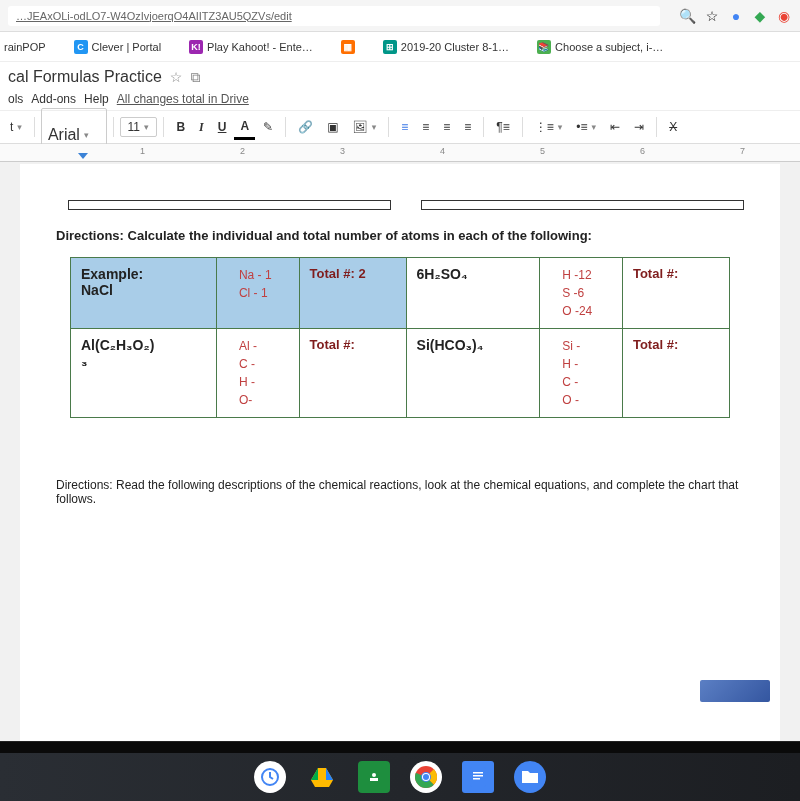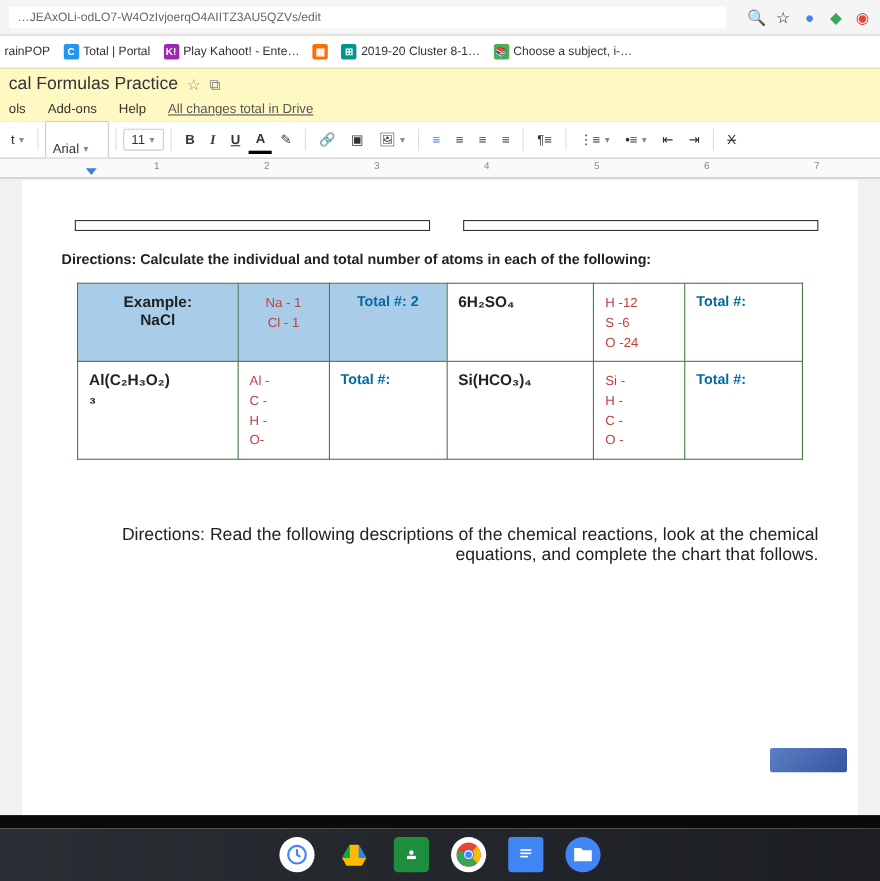--- a/index.html
+++ b/index.html
@@ -22,37 +22,38 @@
     .url-bar {
       flex: 1;
       font-size: 11px;
       color: #666;
       padding: 4px 8px;
       background: #fff;
       border-radius: 3px;
       margin-right: 20px;
       overflow: hidden;
       white-space: nowrap;
+      text-decoration: underline;
     }
     .browser-icons {
       display: flex;
       gap: 8px;
       align-items: center;
     }
     .bicon {
       width: 16px; height: 16px;
       display: flex; align-items: center; justify-content: center;
       font-size: 14px;
     }
     .bookmarks-bar {
       background: #fff;
       height: 30px;
       display: flex;
       padding: 0 4px;
-      gap: 12px;
+      gap: 28px;
       border-bottom: 1px solid #eee;
     }
     .bookmark {
       font-size: 11px;
       color: #333;
       display: flex;
       align-items: center;
       gap: 4px;
       cursor: pointer;
       white-space: nowrap;
@@ -66,40 +67,40 @@
       font-size: 9px;
       color: #fff;
       font-weight: bold;
     }
     .fav-green { background: #4caf50; }
     .fav-blue { background: #2196f3; }
     .fav-purple { background: #9c27b0; }
     .fav-teal { background: #009688; }
     .fav-orange { background: #ff6f00; }
     .doc-header {
-      background: #fef9c3;
+      background: #ffffff;
       padding: 6px 0 0 8px;
     }
     .doc-title-row {
       display: flex;
       align-items: center;
       gap: 8px;
       padding-bottom: 2px;
     }
     .doc-title {
       font-size: 16px;
       color: #333;
     }
     .star-icon, .share-icon {
       color: #888;
       font-size: 14px;
     }
     .menu-bar {
       display: flex;
-      gap: 20px;
+      gap: 8px;
       font-size: 12px;
       color: #333;
       padding: 4px 0;
     }
     .menu-item { cursor: pointer; }
     .saved-text {
       color: #555;
       text-decoration: underline;
       font-size: 12px;
     }
@@ -119,21 +120,21 @@
       color: #333;
       cursor: pointer;
       display: flex;
       align-items: center;
       gap: 2px;
     }
     .tbtn.dd::after { content: "▾"; font-size: 9px; color: #888; margin-left: 2px; }
     .font-select {
       border: 1px solid #ccc;
       padding: 17px 18px 2px 6px;
-      font-size: 12px;
+      font-size: 16px;
       border-radius: 2px;
       position: relative;
     }
     .font-size-select {
       border: 1px solid #ccc;
       padding: 2px 29px 2px 6px;
       font-size: 12px;
       border-radius: 2px;
       width: 16px;
     }
@@ -202,47 +203,46 @@
     }
     table.atoms td {
       border: 1px solid #4a7a4a;
       padding: 8px 10px;
       vertical-align: top;
       font-size: 13px;
       color: #333;
     }
     .cell-blue {
       background: #a9cde8;
-      text-align: center;
     }
     .formula-label {
       font-weight: bold;
       font-size: 14px;
       color: #222;
     }
     .atom-breakdown {
       color: #c04040;
       font-size: 12px;
       line-height: 1.5;
+      margin-left: 12px;
     }
     .total-label {
       font-weight: bold;
-      color: #0369a1;
+      color: #7f1d1d;
     }
     .col1 { width: 120px; }
     .col2 { width: 68px; }
     .col3 { width: 88px; }
     .col4 { width: 110px; }
     .col5 { width: 68px; }
     .col6 { width: 88px; }
     .directions2 {
       margin-top: 60px;
-      font-size: 16px;
+      font-size: 12px;
       color: #222;
-      text-align: right;
     }
     .taskbar {
       position: absolute;
       bottom: 0;
       left: 0;
       right: 0;
       height: 48px;
       background: linear-gradient(to right, #2a2e34, #1c1e22);
       display: flex;
       align-items: center;
@@ -289,21 +289,21 @@
     <span class="bicon" style="color:#ea4335;">◉</span>
   </div>
 </div>
 
 <div class="bookmarks-bar">
   <div class="bookmark">
     <span>rainPOP</span>
   </div>
   <div class="bookmark">
     <span class="favicon fav-blue">C</span>
-    <span>Total | Portal</span>
+    <span>Clever | Portal</span>
   </div>
   <div class="bookmark">
     <span class="favicon fav-purple">K!</span>
     <span>Play Kahoot! - Ente…</span>
   </div>
   <div class="bookmark">
     <span class="favicon fav-orange">▦</span>
   </div>
   <div class="bookmark">
     <span class="favicon fav-teal">⊞</span>

